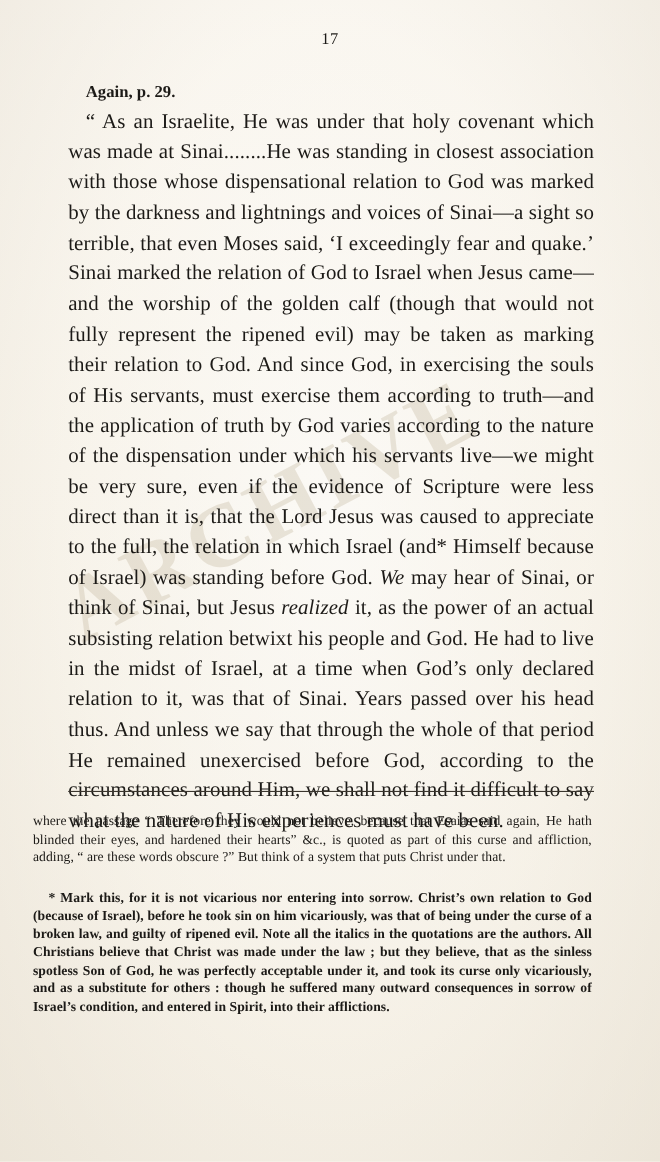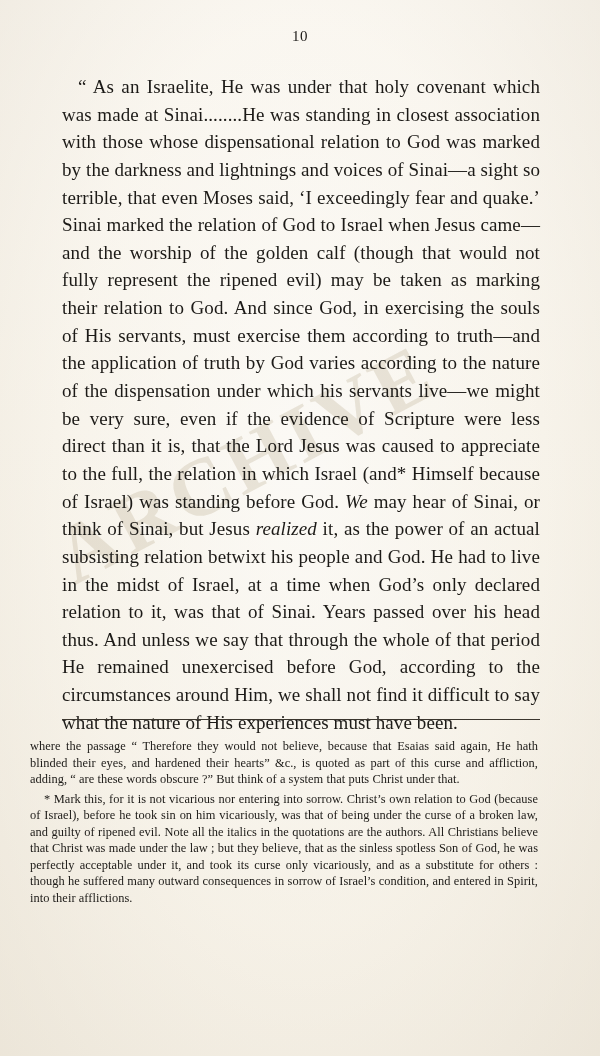--- a/index.html
+++ b/index.html
@@ -108,38 +108,40 @@
     width: 508px;
     font-size: 12.4px;
     line-height: 1.33;
     text-align: justify;
     letter-spacing: 0.05px;
   }
   .footnotes p {
     margin: 0;
   }
   .footnotes p + p {
-    margin-top: 3px;
+    margin-top: 20px;
+    font-weight: bold;
   }
   .fn-indent { text-indent: 14px; }
 </style>
 </head>
 <body>
 
 <div class="page"></div>
 
 <div class="watermark">
   <span>ARCHIVE</span>
 </div>
 
 <div class="content">
 
-  <div class="page-number">10</div>
+  <div class="page-number">17</div>
 
   <div class="body-block">
+    <p class="lead">Again, p. 29.</p>
     <p class="main first-line-indent"><span>“ As an Israelite, He was under that holy covenant which was made at Sinai........He was standing in closest association with those whose dispensational relation to God was marked by the darkness and lightnings and voices of Sinai—a sight so terrible, that even Moses said, ‘I exceedingly fear and quake.’ Sinai marked the relation of God to Israel when Jesus came—and the worship of the golden calf (though that would not fully represent the ripened evil) may be taken as marking their relation to God.   And since God, in exercising the souls of His servants, must exercise them according to truth—and the application of truth by God varies according to the nature of the dispensation under which his servants live—we might be very sure, even if the evidence of Scripture were less direct than it is, that the Lord Jesus was caused to appreciate to the full, the relation in which Israel (and* Himself because of Israel) was standing before God. </span><span class="ital">We</span><span> may hear of Sinai, or think of Sinai, but Jesus </span><span class="ital">realized</span><span> it, as the power of an actual subsisting relation betwixt his people and God.   He had to live in the midst of Israel, at a time when God’s only declared relation to it, was that of Sinai.   Years passed over his head thus.   And unless we say that through the whole of that period He remained unexercised before God, according to the circumstances around Him, we shall not find it difficult to say what the nature of His experiences must have been.</span></p>
   </div>
 
   <div class="rule"></div>
 
   <div class="footnotes">
     <p><span>where the passage “ Therefore they would not believe, because that Esaias said again, He hath blinded their eyes, and hardened their hearts” &amp;c., is quoted as part of this curse and affliction, adding, “ are these words obscure ?”    But think of a system that puts Christ under that.</span></p>
     <p class="fn-indent"><span>*</span><span> Mark this, for it is not vicarious nor entering into sorrow. Christ’s own relation to God (because of Israel), before he took sin on him vicariously, was that of being under the curse of a broken law, and guilty of ripened evil.  Note all the italics in the quotations are the authors.   All Christians believe that Christ was made under the law ; but they believe, that as the sinless spotless Son of God, he was perfectly acceptable under it, and took its curse only vicariously, and as a substitute for others : though he suffered many outward consequences in sorrow of Israel’s condition, and entered in Spirit, into their afflictions.</span></p>
   </div>
 

